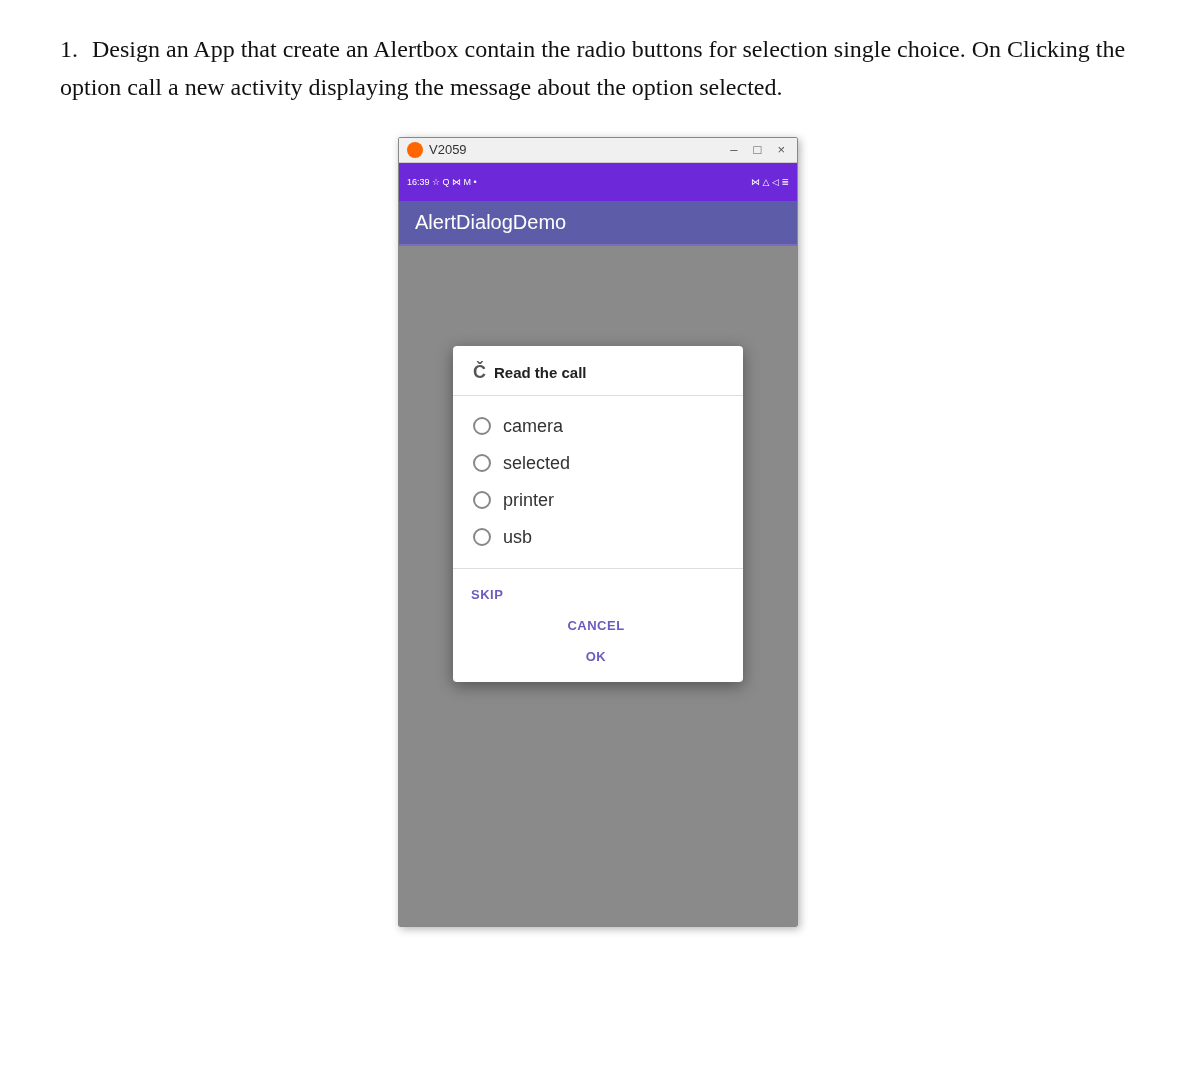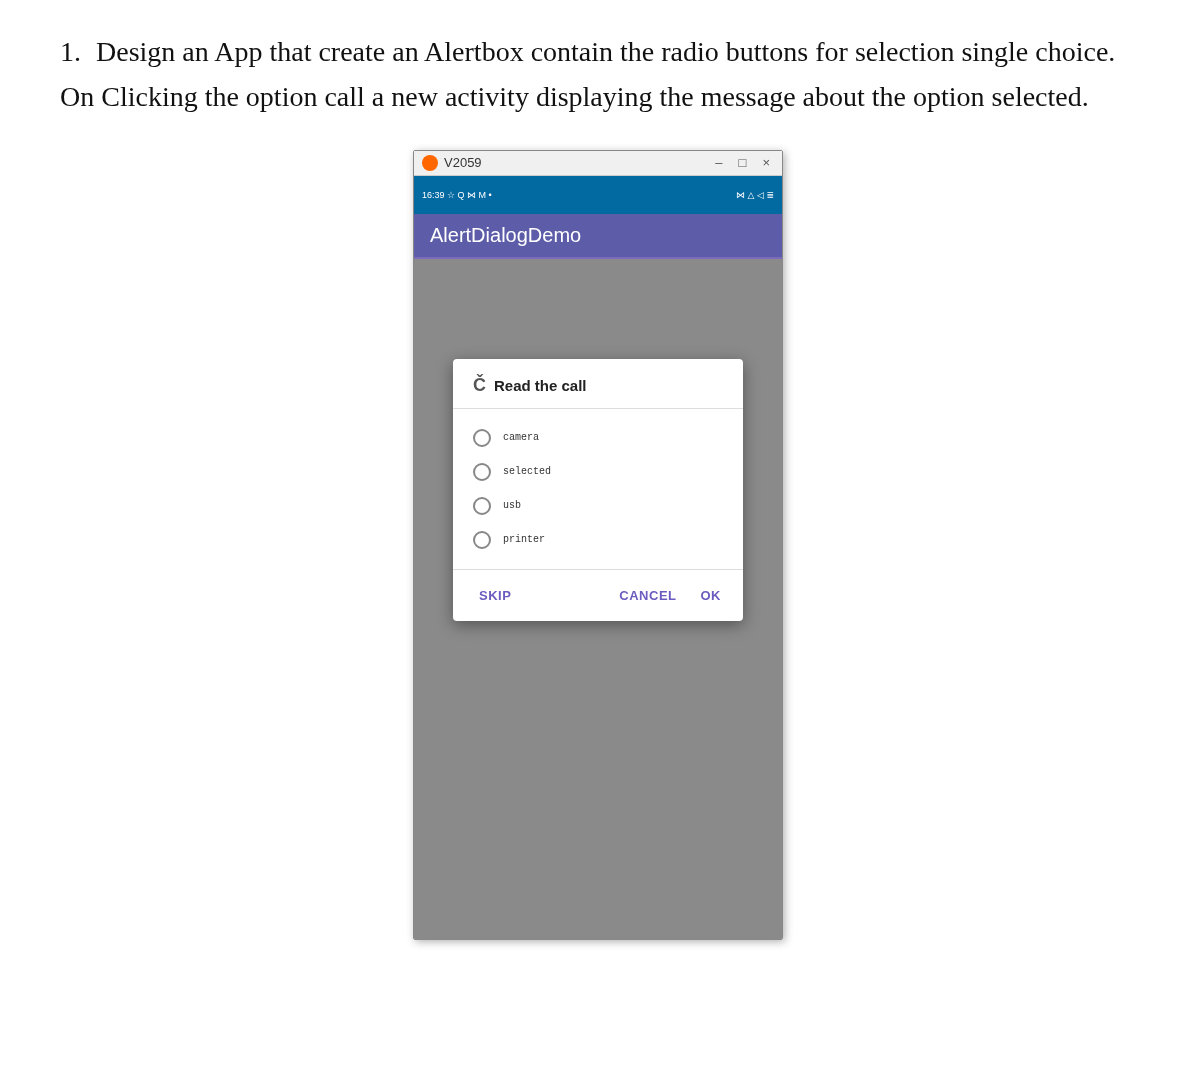--- a/index.html
+++ b/index.html
@@ -6,38 +6,38 @@
 
     body {
       background: #ffffff;
       font-family: 'Times New Roman', Times, serif;
       width: 1196px;
       min-height: 1080px;
       padding: 30px 60px;
     }
 
     .question-text {
-      font-size: 28px;
+      font-size: 24px;
       line-height: 1.6;
       color: #111;
       margin-bottom: 30px;
     }
 
     .question-number {
       margin-right: 8px;
     }
 
     .phone-wrapper {
       display: flex;
       justify-content: center;
       margin-top: 10px;
     }
 
     .phone-window {
-      width: 370px;
+      width: 400px;
       border: 1px solid #888;
       border-radius: 2px;
       overflow: hidden;
       box-shadow: 2px 2px 8px rgba(0,0,0,0.3);
     }
 
     
     .title-bar {
       background: #f0f0f0;
       display: flex;
@@ -75,21 +75,21 @@
     .title-btn {
       font-size: 13px;
       color: #555;
       cursor: pointer;
       padding: 0 4px;
       font-family: Arial, sans-serif;
     }
 
     
     .status-bar {
-      background: #0369a1;
+      background: #6d28d9;
       color: #fff;
       font-size: 10px;
       font-family: Arial, sans-serif;
       display: flex;
       justify-content: space-between;
       align-items: center;
       padding: 14px 8px;
       min-height: 20px;
     }
 
@@ -144,22 +144,22 @@
 
     .dialog-options {
       padding: 8px 0;
     }
 
     .dialog-option {
       display: flex;
       align-items: center;
       gap: 12px;
       padding: 8px 20px;
-      font-size: 10px;
-      font-family: Liberation Mono, monospace;
+      font-size: 18px;
+      font-family: Liberation Sans, sans-serif;
       color: #333;
       cursor: pointer;
     }
 
     .radio-circle {
       width: 18px;
       height: 18px;
       border: 2px solid #888;
       border-radius: 50%;
       flex-shrink: 0;
@@ -171,22 +171,23 @@
     .dialog-divider {
       height: 1px;
       background: #ddd;
       margin: 4px 0;
     }
 
     .dialog-buttons {
       display: flex;
       justify-content: flex-end;
       gap: 4px;
-      padding: 8px 12px 12px 16px;
-      font-family: Arial, sans-serif;
+      padding: 8px 12px 12px 8px;
+      font-family: Arial, sans-serif;
+      flex-direction: column;
     }
 
     .dialog-btn {
       font-size: 13px;
       font-weight: bold;
       color: #6c5cbf;
       padding: 6px 10px;
       cursor: pointer;
       text-transform: uppercase;
       background: none;
@@ -249,26 +250,26 @@
               <span>camera</span>
             </div>
 
             <div class="dialog-option">
               <div class="radio-circle"></div>
               <span>selected</span>
             </div>
 
             <div class="dialog-option">
               <div class="radio-circle"></div>
+              <span>printer</span>
+            </div>
+
+            <div class="dialog-option">
+              <div class="radio-circle"></div>
               <span>usb</span>
-            </div>
-
-            <div class="dialog-option">
-              <div class="radio-circle"></div>
-              <span>printer</span>
             </div>
 
           </div>
 
           <div class="dialog-divider"></div>
 
           <div class="dialog-buttons">
             <button class="dialog-btn skip-btn">SKIP</button>
             <button class="dialog-btn">CANCEL</button>
             <button class="dialog-btn">OK</button>

